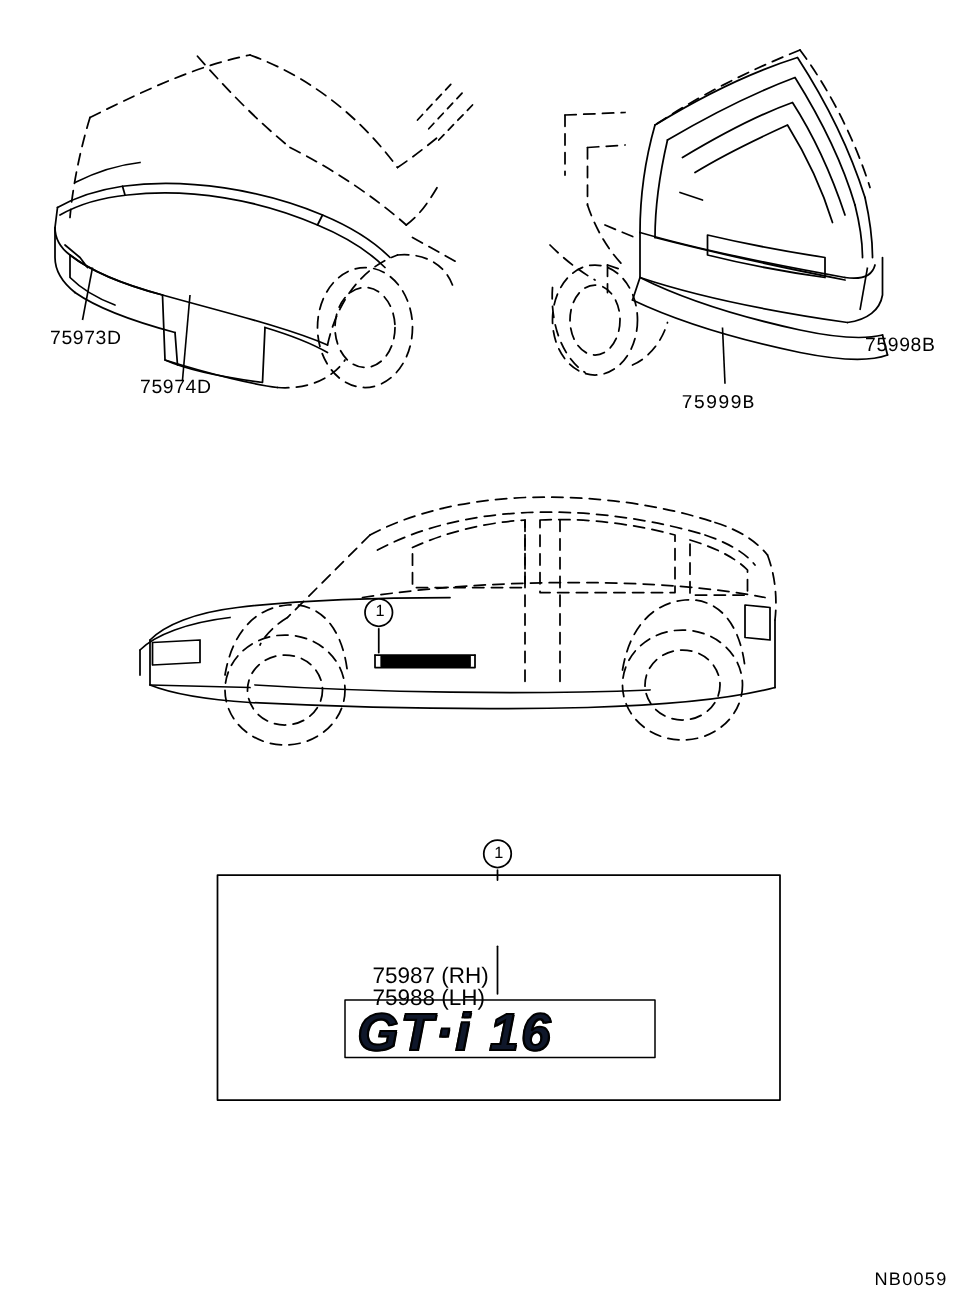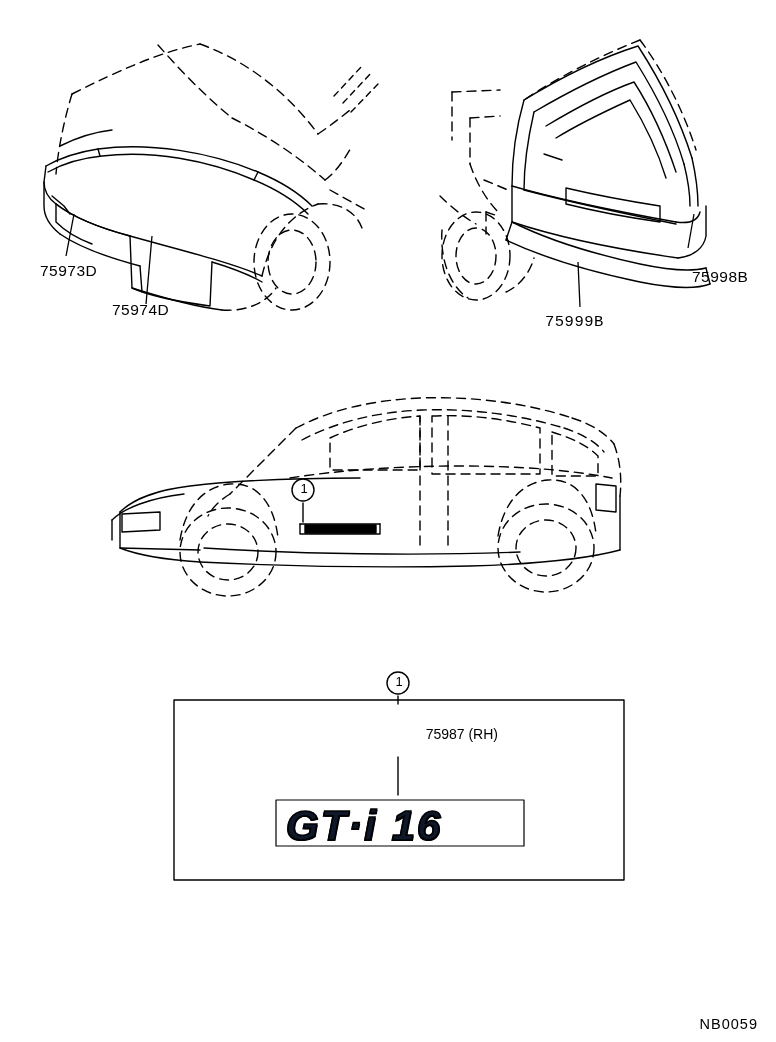--- a/index.html
+++ b/index.html
@@ -28,24 +28,25 @@
   }
   .callout {
     position: absolute;
     font-size: 15.5px;
     letter-spacing: 0.5px;
     white-space: nowrap;
     font-family: "Liberation Sans", sans-serif;
   }
   .partno {
     position: absolute;
-    font-size: 14px;
+    font-size: 18px;
     white-space: nowrap;
-    text-align: right;
-    font-family: "Liberation Sans", sans-serif;
+    text-align: left;
+    font-family: "Liberation Sans", sans-serif;
+    margin-top: 44px;
   }
   .figcode {
     position: absolute;
     right: 18px;
     bottom: 10px;
     font-size: 14.5px;
     letter-spacing: 1px;
     font-family: "Liberation Sans", sans-serif;
     margin-top: 36px;
   }
@@ -237,18 +238,19 @@
 
   <div class="callout" style="left:40px; top:262px;">75973D</div>
   <div class="callout" style="left:112px; top:301px;">75974D</div>
   <div class="callout" style="left:692px; top:252px;margin-top:16px;">75998B</div>
   <div class="callout" style="left:545px; top:313px;font-family:Liberation Mono, monospace;">75999B</div>
 
   <div style="position:absolute; left:298px; top:481px; width:12px; text-align:center; font-size:13px;">1</div>
   <div style="position:absolute; left:393px; top:674px; width:12px; text-align:center; font-size:13px;">1</div>
 
   <div class="partno" style="left:298px; top:726px; width:200px;">75987 (RH)</div>
+  <div class="partno" style="left:298px; top:744px; width:200px;">75988 (LH)</div>
 
   <div class="emblem-text" style="left:286px; top:802px;">GT·i 16</div>
 
   <div class="figcode">NB0059</div>
 
 </div>
 
 </body></html>

